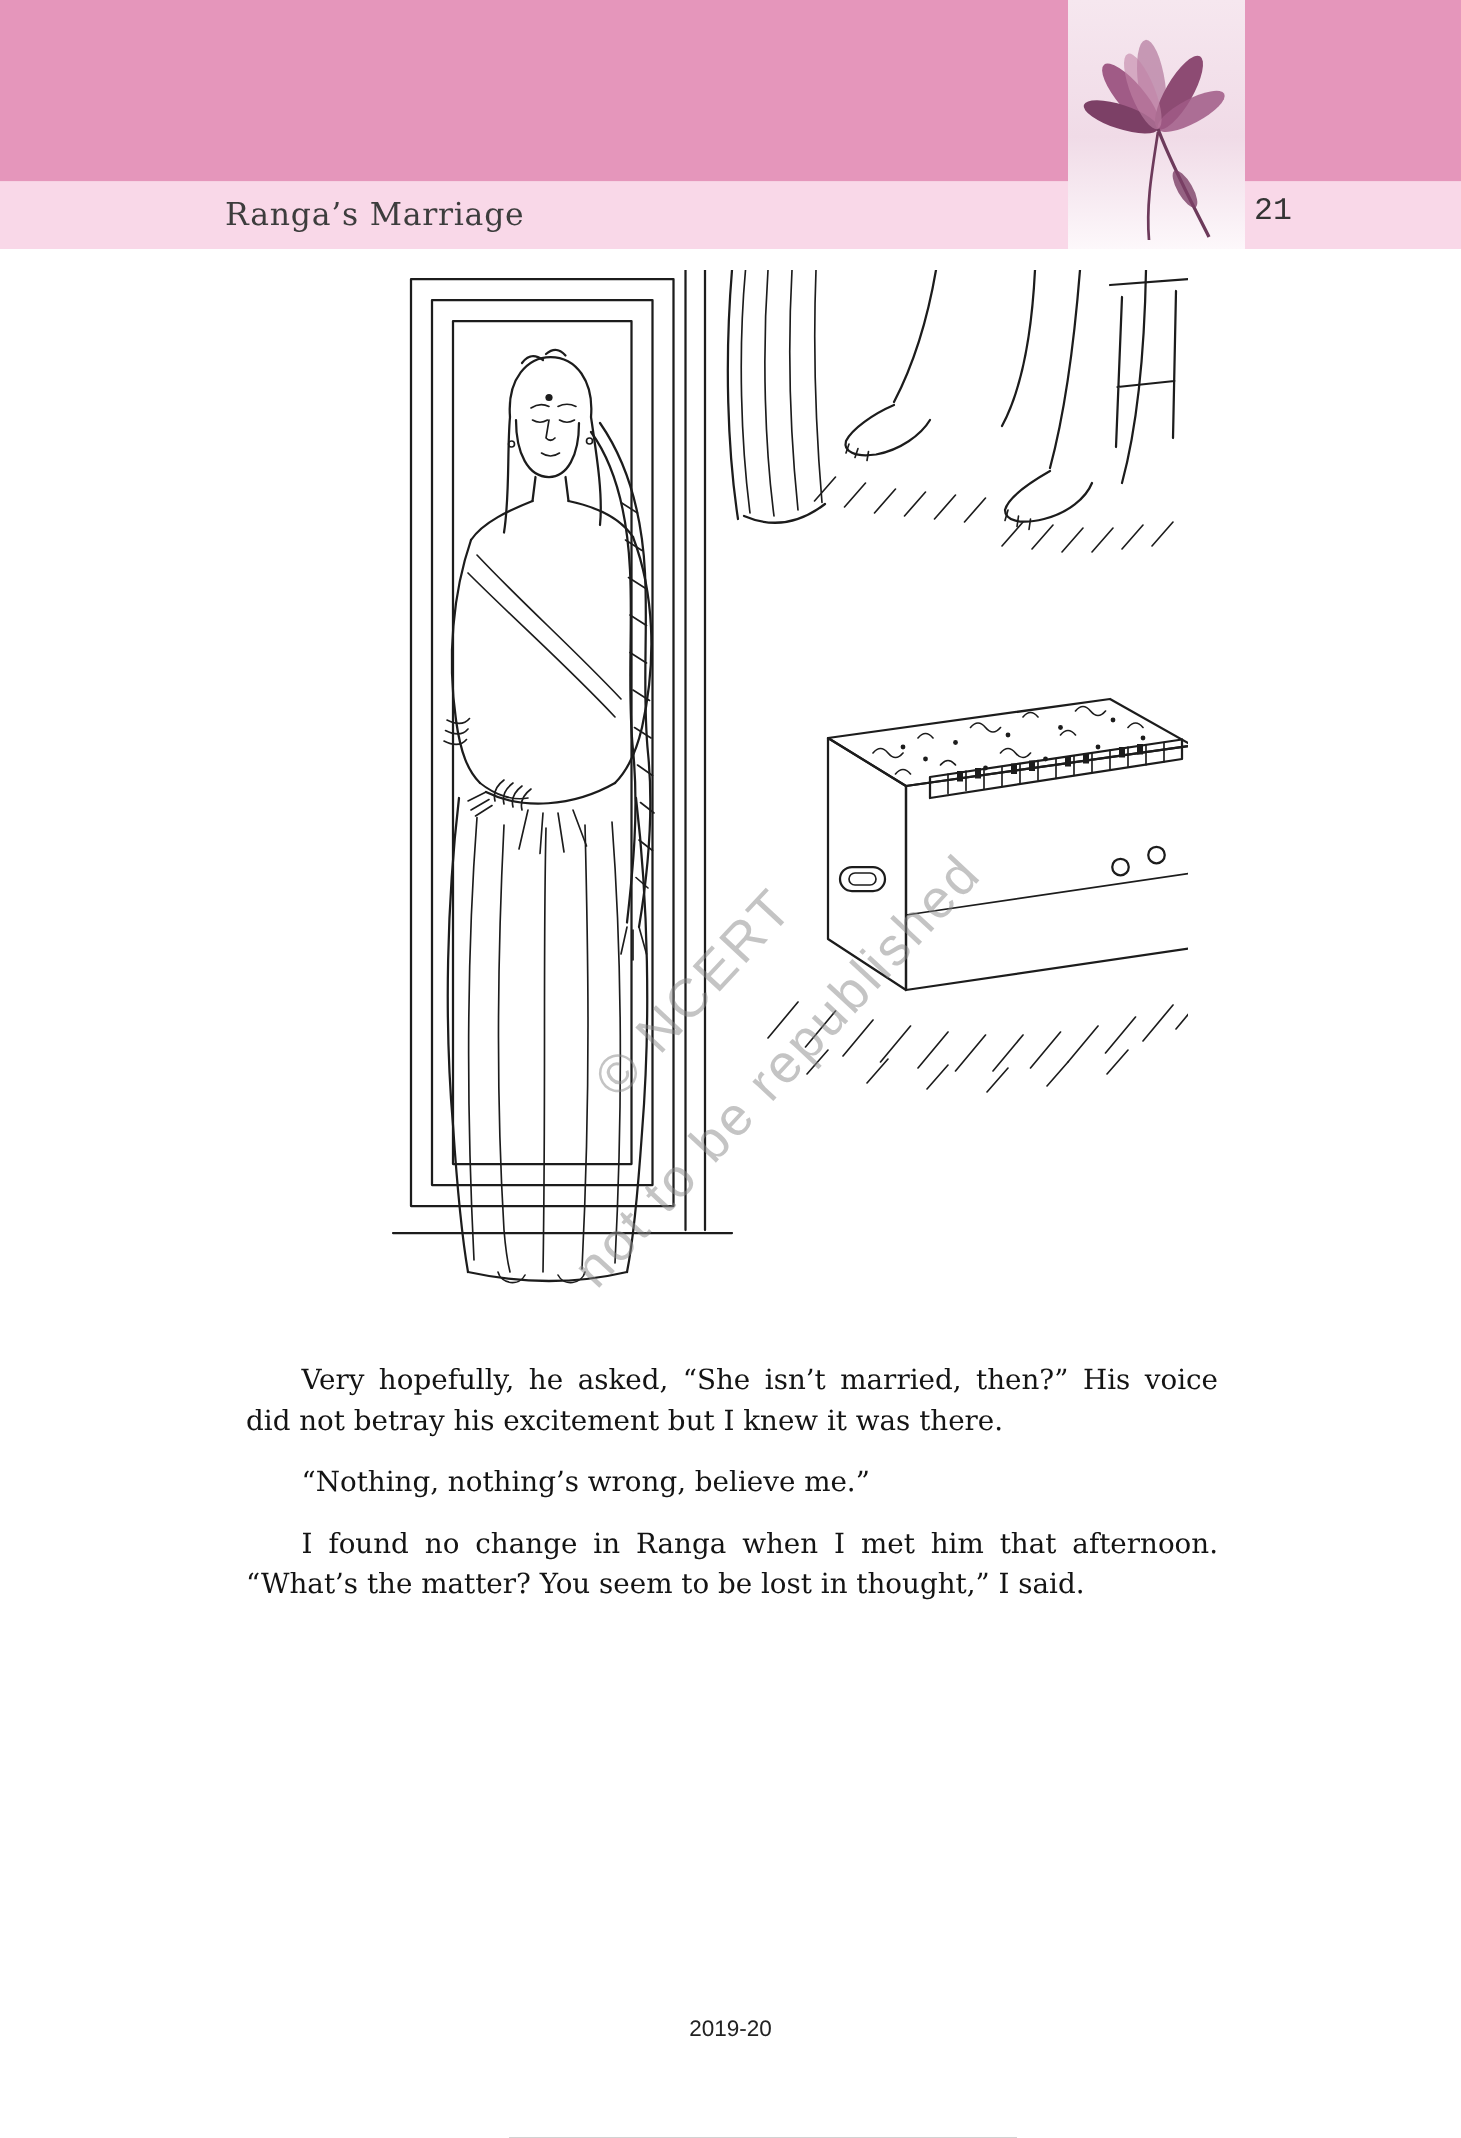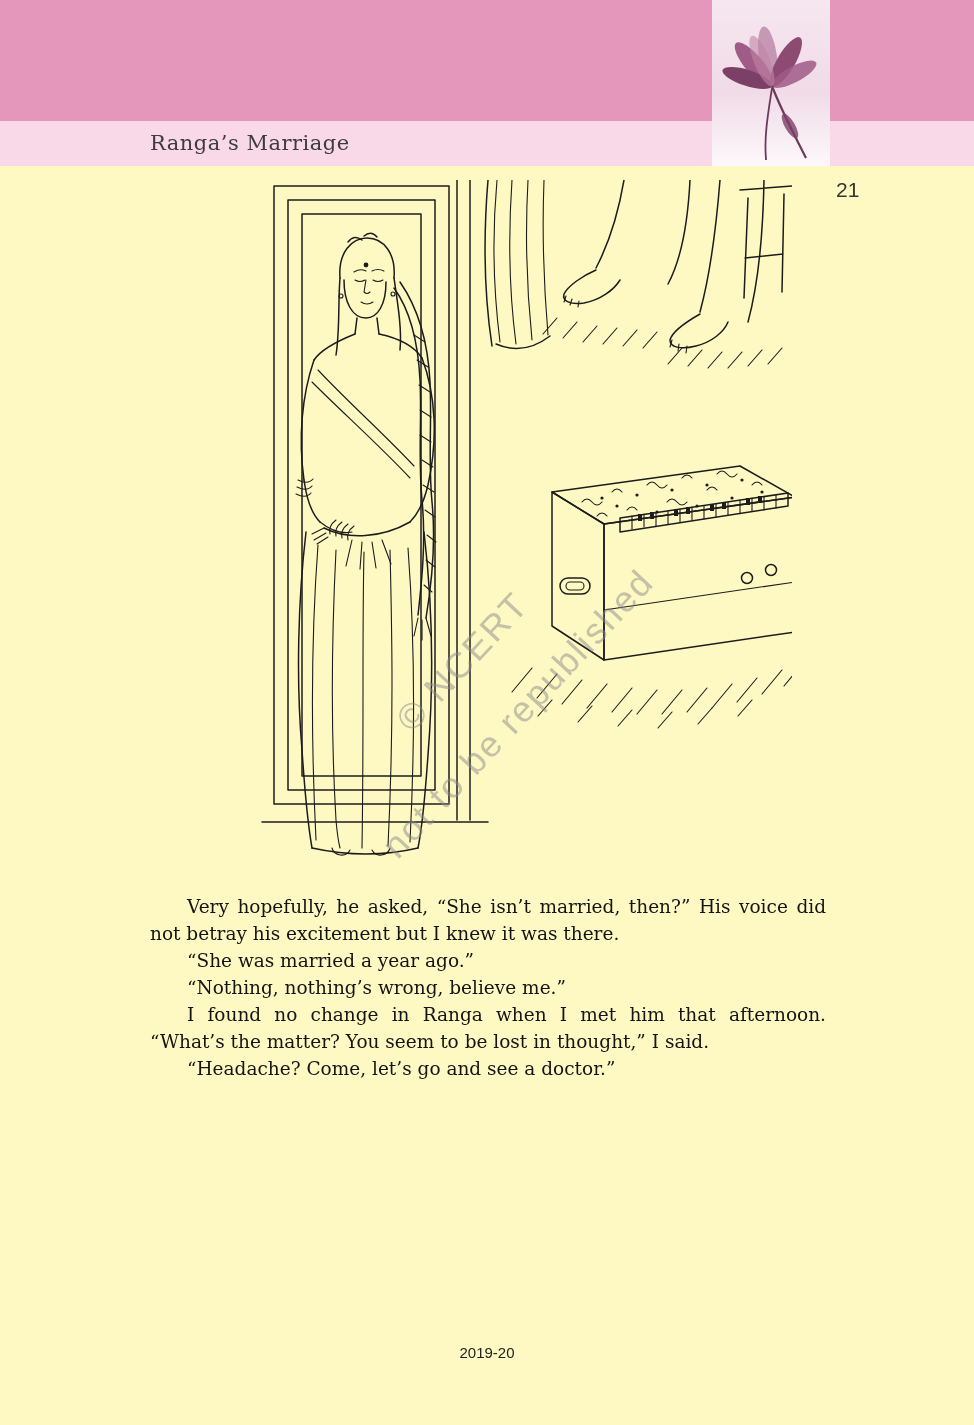--- a/index.html
+++ b/index.html
@@ -3,53 +3,53 @@
 <meta charset="utf-8">
 <style>
   :root{
     --band-dark:#e596bb;
     --band-light:#f9d8e8;
     --flower-petal:#a05b86;
   }
   *{margin:0;padding:0;box-sizing:border-box;}
   body{background:#888;font-family:"DejaVu Serif",serif;}
   .page{
-    position:relative;width:974px;height:1425px;background:#fef9c3;
+    position:relative;width:974px;height:1425px;background:#ffffff;
     margin:0 auto;overflow:hidden;
   }
   .band-dark{position:absolute;top:0;left:0;width:974px;height:121px;background:var(--band-dark);}
   .band-light{position:absolute;top:121px;left:0;width:974px;height:45px;background:var(--band-light);}
   .chapter-title{
     position:absolute;top:131px;left:150px;
     font-family:"DejaVu Serif",serif;font-size:21px;color:#3d3d3d;letter-spacing:.5px;
   }
   .page-number{
     position:absolute;top:130px;left:836px;
-    font-family:Liberation Sans, sans-serif;font-size:21px;color:#343434;margin-top:48px;
+    font-family:Liberation Mono, monospace;font-size:21px;color:#343434;
   }
   .flower-block{
     position:absolute;top:0;left:712px;width:118px;height:166px;overflow:hidden;
   }
   .illustration{
     position:absolute;top:180px;left:252px;width:540px;height:690px;
   }
   .illustration svg{display:block;width:540px;height:690px;}
   .watermark{
     position:absolute;left:270px;top:612px;width:440px;z-index:5;
     text-align:center;transform:rotate(-47deg);
     font-family:"Liberation Sans",sans-serif;font-size:36px;line-height:2.1;
     letter-spacing:2px;color:rgba(138,138,138,0.5);pointer-events:none;
     white-space:nowrap;
   }
   .text-block{
     position:absolute;top:893px;left:150px;width:676px;
     font-family:"DejaVu Serif",serif;font-size:18.5px;line-height:27px;
     color:#141414;text-align:justify;
   }
-  .text-block p{margin:0;}
+  .text-block p{margin:14px;}
   .p-indent{text-indent:37px;}
   .p-gap{margin-top:27px !important;}
   .footer-year{
     position:absolute;top:1344px;left:0;width:974px;text-align:center;
     font-family:"Liberation Sans",sans-serif;font-size:15px;color:#222;
   }
   .lineart{stroke:#1c1c1c;stroke-width:1.5;fill:none;stroke-linecap:round;stroke-linejoin:round;}
   .lineart-thin{stroke:#1c1c1c;stroke-width:1.1;fill:none;stroke-linecap:round;}
   .ink{fill:#1c1c1c;stroke:none;}
 </style>
@@ -221,21 +221,19 @@
     </svg>
   </div>
 
   <div class="watermark">
     <div>© NCERT</div>
     <div>not to be republished</div>
   </div>
 
   <div class="text-block">
     <p class="p-indent">Very hopefully, he asked, “She isn’t married, then?” His voice did not betray his excitement but I knew it was there.</p>
-    <p class="p-indent">“She was married a year ago.”</p>
     <p class="p-indent">“Nothing, nothing’s wrong, believe me.”</p>
     <p class="p-indent">I found no change in Ranga when I met him that afternoon. “What’s the matter? You seem to be lost in thought,” I said.</p>
-    <p class="p-indent">“Headache? Come, let’s go and see a doctor.”</p>
   </div>
 
   <div class="footer-year">2019-20</div>
 
 </div>
 
 </body></html>

